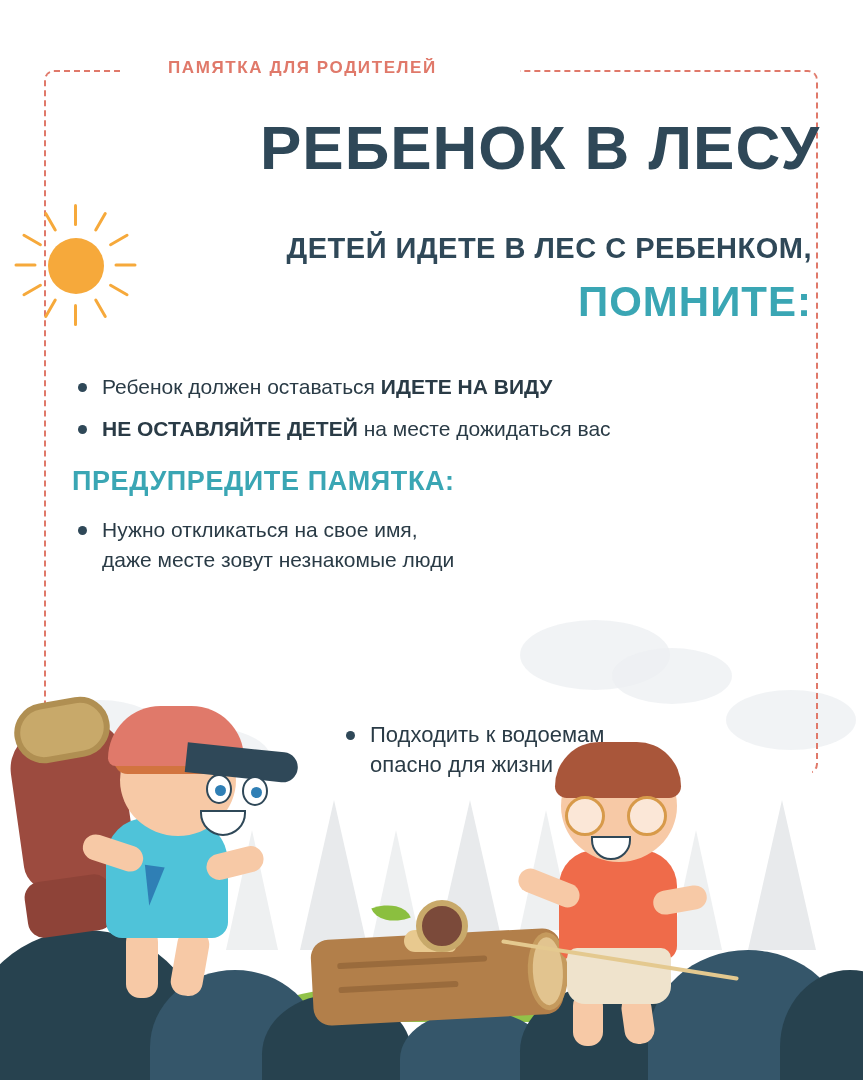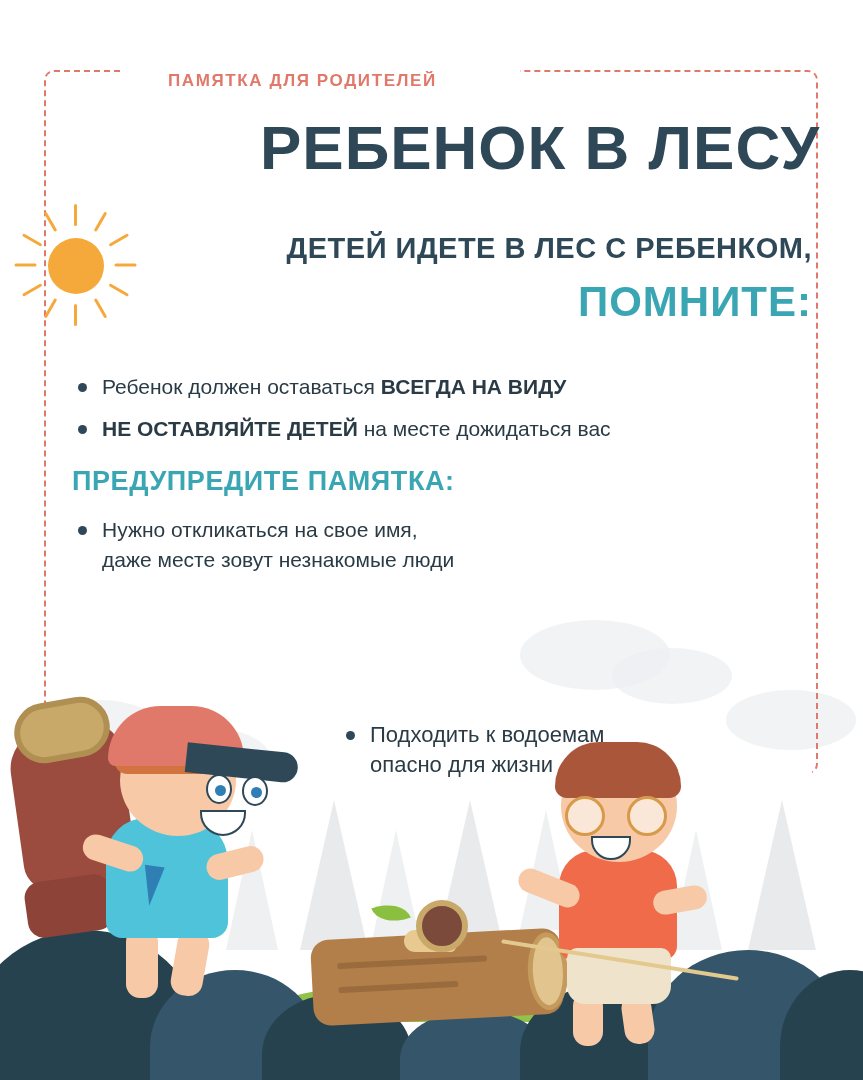--- a/index.html
+++ b/index.html
@@ -131,21 +131,21 @@
   
   .content {
     position: absolute;
     left: 0; top: 0;
     width: 863px;
     z-index: 6;
   }
   .kicker {
     position: absolute;
     left: 168px;
-    top: 71px;
+    top: 58px;
     font-family: "Liberation Sans", sans-serif;
     font-weight: bold;
     font-size: 17px;
     letter-spacing: 1.6px;
     color: #e0796a;
   }
   .main-title {
     position: absolute;
     left: 160px;
     top: 115px;
@@ -506,21 +506,21 @@
 
   <div class="content">
 
     <div class="kicker">ПАМЯТКА ДЛЯ РОДИТЕЛЕЙ</div>
     <div class="main-title">РЕБЕНОК В ЛЕСУ</div>
     <div class="sub-line1">ДЕТЕЙ ИДЕТЕ В ЛЕС С РЕБЕНКОМ,</div>
     <div class="sub-line2">ПОМНИТЕ:</div>
 
     <div class="block" style="top:372px;">
       <div class="bullet-row">
-        <span>Ребенок должен оставаться </span><b>ВСЕГДА НА ВИДУ</b><span></span>
+        <span>Ребенок должен оставаться </span><b>ИДЕТЕ НА ВИДУ</b><span></span>
       </div>
       <div class="bullet-row">
         <span></span><b>НЕ ОСТАВЛЯЙТЕ ДЕТЕЙ</b><span> на месте дожидаться вас</span>
       </div>
 
       <div class="section-head">ПРЕДУПРЕДИТЕ ПАМЯТКА:</div>
 
       <div class="bullet-row spaced">
         <div>Нужно откликаться на свое имя,</div>
         <div>даже месте зовут незнакомые люди</div>

